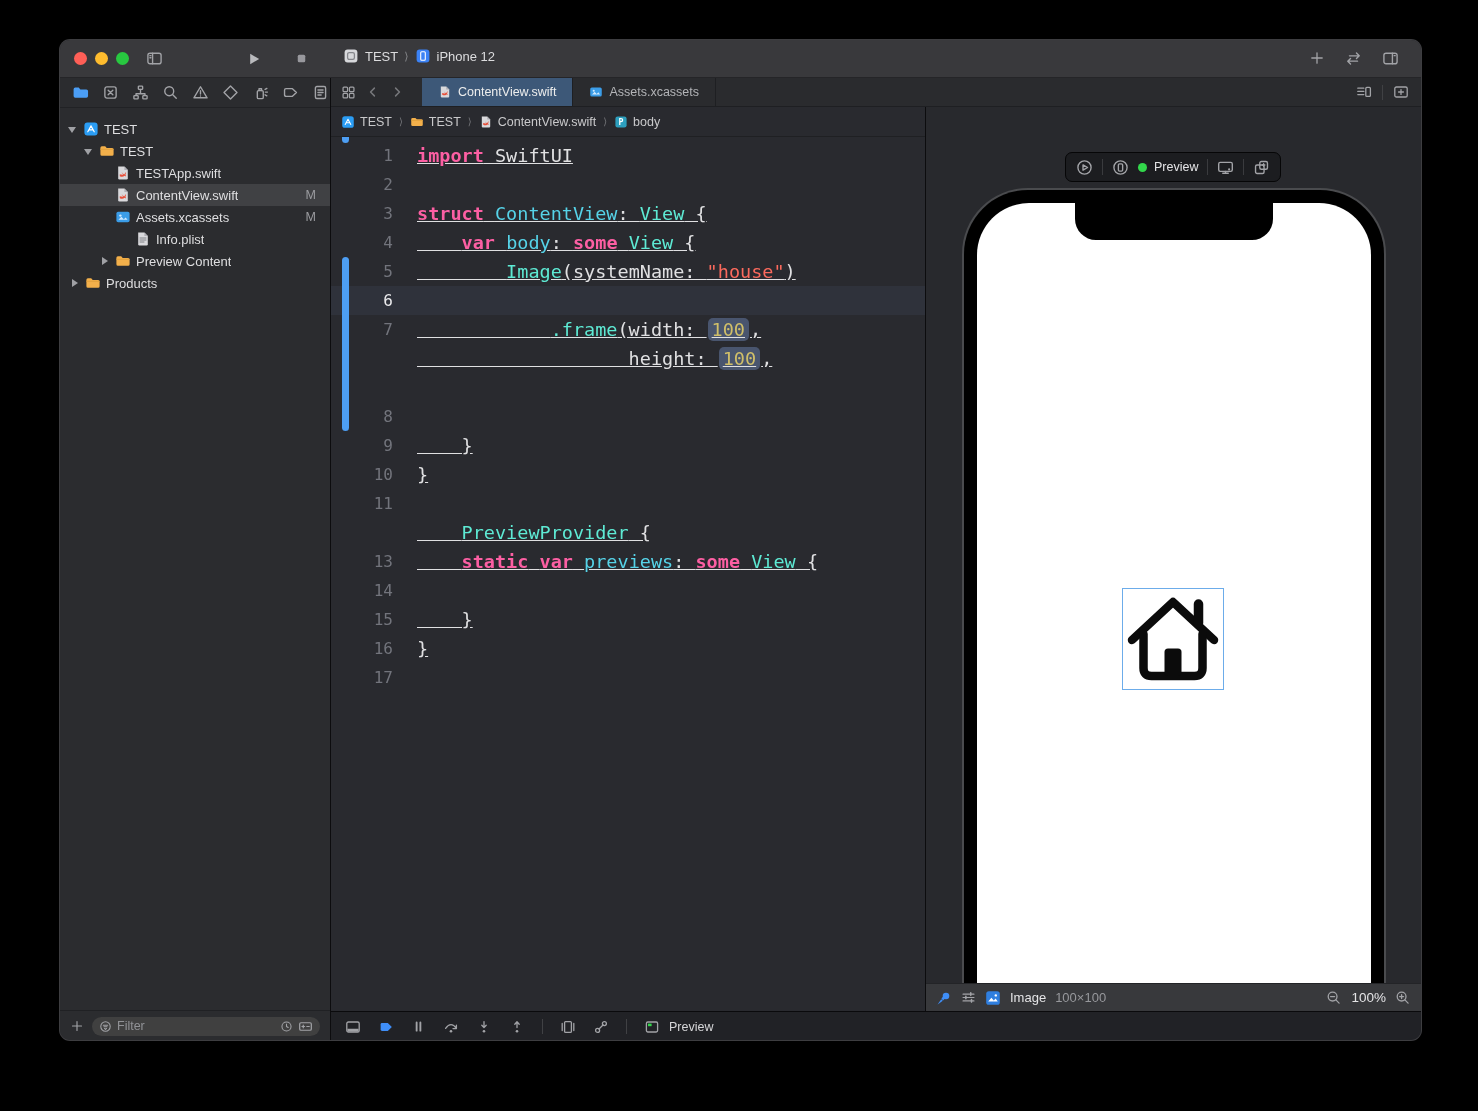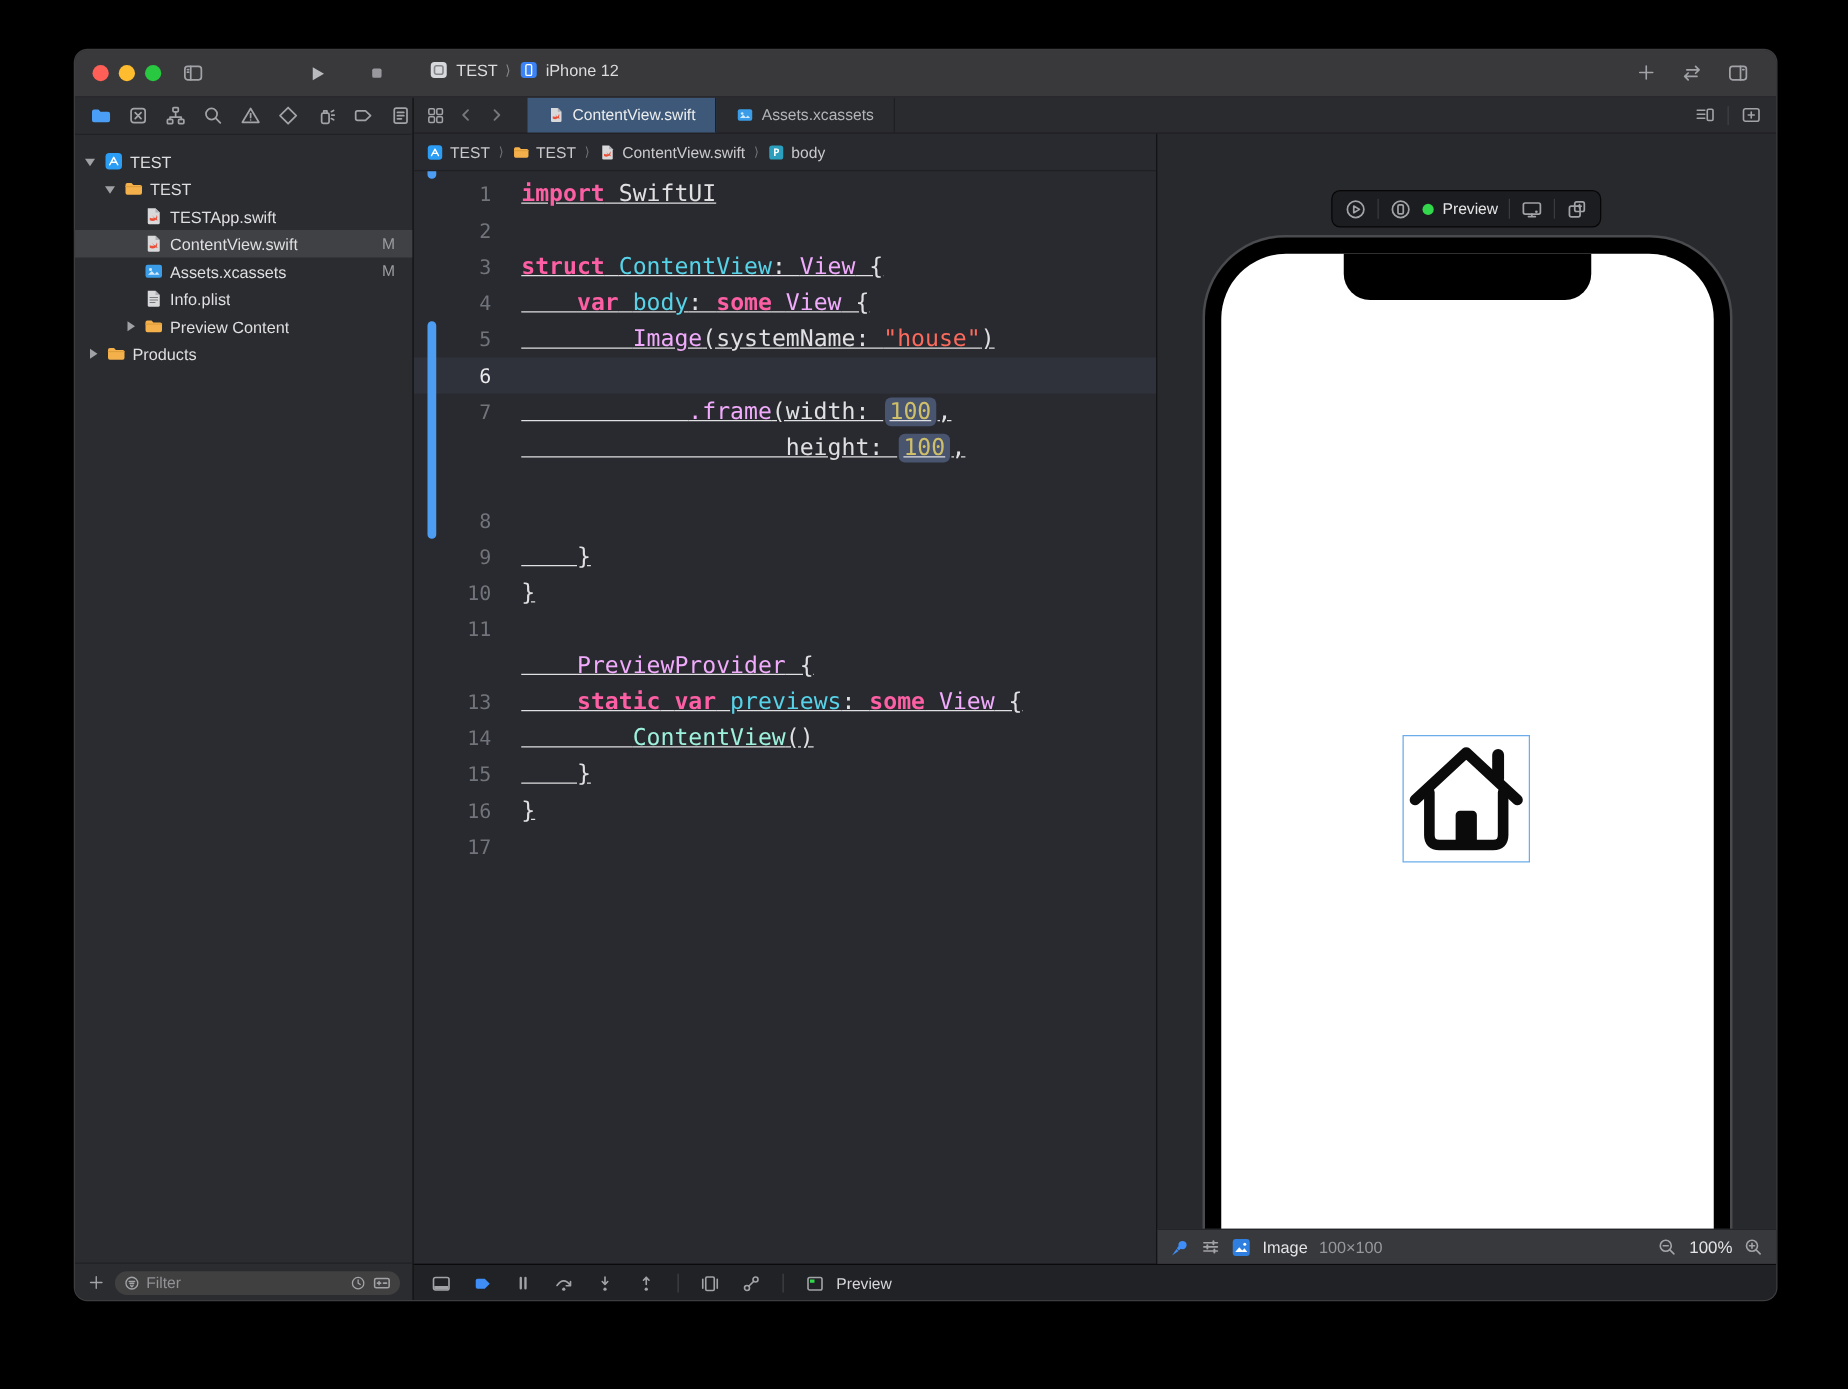--- a/index.html
+++ b/index.html
@@ -58,21 +58,21 @@
   .breadcrumbs{height:29px;border-bottom:1px solid #1f2023;display:flex;align-items:center;gap:7px;
     padding:0 10px;font-size:12.5px;color:#c9c9cb;}
   .bchev{color:#737478;font-size:10px;}
   .bitem{display:flex;align-items:center;gap:5px;}
   .code{flex:1;position:relative;padding-top:4px;overflow:hidden;}
   .crow{display:flex;height:29px;font-family:"DejaVu Sans Mono",monospace;font-size:18.5px;line-height:29px;}
   .lnum{width:62px;flex:none;text-align:right;color:#72747c;font-size:16px;line-height:29px;}
   .ccode{padding-left:24px;white-space:pre;color:#e0e0e2;text-decoration:underline;}
   .crow.cur{background:#2f323b;}
   .crow.cur .lnum{color:#eaeaec;}
-  .sk{color:#fc5fa3;font-weight:bold}.st{color:#56d3e8}.sp{color:#f0abfc}
+  .sk{color:#fc5fa3;font-weight:bold}.st{color:#56d3e8}.sp{color:#5eead4}
   .ss{color:#fc6a5d}.sm{color:#9ef1dd}.sn{color:#d0bf69}
   .box{background:#49556e;border-radius:5px;padding:1px 4px;margin:0 1px;}
   .bsel{background:#2866b0;color:#fff;}
   .caret{display:inline-block;width:2px;height:19px;background:#fafafa;vertical-align:-3px;}
   .changebar{position:absolute;left:11px;width:7px;background:#4d9ef3;border-radius:3.5px;}
   .changedot{position:absolute;left:11px;top:-4px;width:7px;height:10px;background:#4d9ef3;border-radius:3.5px;}
   
   .preview{flex:1;position:relative;background:#28292d;min-width:0;}
   .canvas{position:absolute;left:0;right:0;top:0;bottom:27px;overflow:hidden;}
   .pv-toolbar{position:absolute;left:139px;top:45px;height:28px;display:flex;align-items:center;gap:9px;
@@ -269,21 +269,21 @@
               <span class="icon i16">
                 <svg viewBox="0 0 16 16" width="100%" height="100%" fill="none" stroke="currentColor" stroke-width="1.3" stroke-linecap="round" stroke-linejoin="round">
                   <rect x="1.4" y="2.8" width="13.2" height="10.4" rx="1.8" fill="#3b9de8" stroke="none"></rect>
                   <circle cx="5.4" cy="6.6" r="1.2" fill="#cfe9ff" stroke="none"></circle>
                   <path d="M3.4 10.8l3-3 2.4 2.4 1.8-1.8 2 2.4z" fill="#cfe9ff" stroke="none"></path>
                 </svg>
               </span>
     <span class="tlabel">Assets.xcassets</span>
               <span class="badge">M</span>
             </div>
-            <div class="trow" style="padding-left:40px">
+            <div class="trow" style="padding-left:60px">
     <span class="dis"></span>
               <span class="icon i16">
                 <svg viewBox="0 0 16 16" width="100%" height="100%" fill="none" stroke="currentColor" stroke-width="1.3" stroke-linecap="round" stroke-linejoin="round">
                   <path d="M3.2 1.6h6.2l3.4 3.4v8.2q0 1.2-1.2 1.2H4.4q-1.2 0-1.2-1.2z" fill="#d9d9dc" stroke="none"></path>
                   <path d="M9.4 1.6v3.4h3.4z" fill="#aeaeb4" stroke="none"></path>
                   <path d="M5 7h6M5 9h6M5 11h4" stroke="#77787d" stroke-width=".9"></path>
                 </svg>
               </span>
     <span class="tlabel">Info.plist</span>
             </div>
@@ -499,21 +499,20 @@
                 <div class="crow">
       <span class="lnum"></span>
       <span class="ccode">    <span class="sp">PreviewProvider</span> {</span>
                 </div>
                 <div class="crow">
       <span class="lnum">13</span>
       <span class="ccode">    <span class="sk">static</span> <span class="sk">var</span> <span class="st">previews</span>: <span class="sk">some</span> <span class="sp">View</span> {</span>
                 </div>
                 <div class="crow">
       <span class="lnum">14</span>
-      <span class="ccode">        <span class="sm">ContentView</span>()</span>
                 </div>
                 <div class="crow">
       <span class="lnum">15</span>
       <span class="ccode">    }</span>
                 </div>
                 <div class="crow">
       <span class="lnum">16</span>
       <span class="ccode">}</span>
                 </div>
                 <div class="crow">

